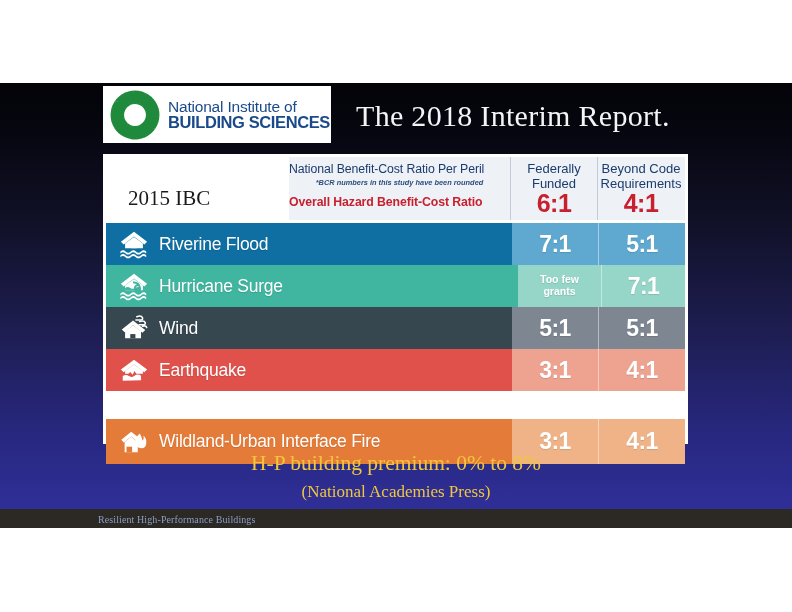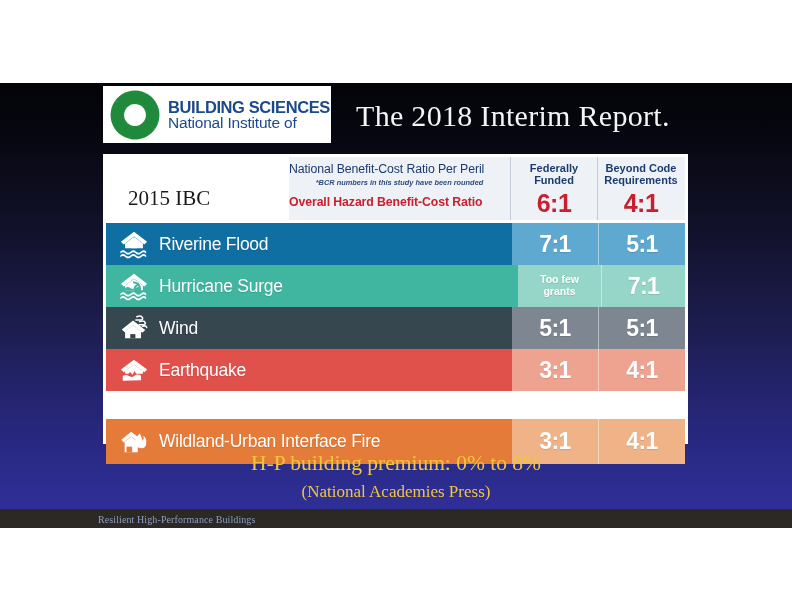--- a/index.html
+++ b/index.html
@@ -166,22 +166,22 @@
     width: 86px;
     position: relative;
     text-align: center;
     border-left: 1px solid #c3cbd8;
   }
   .thead-col-label {
     position: absolute;
     left: 0;
     top: 5px;
     width: 100%;
-    font-size: 11px;
-    font-weight: bold;
+    font-size: 13px;
+    font-weight: normal;
     color: #1b3c6e;
     line-height: 1.12;
   }
   .thead-col-value {
     position: absolute;
     left: 0;
     top: 32px;
     width: 100%;
     font-size: 25px;
     font-weight: bold;
@@ -319,22 +319,22 @@
               <path d="M43.31,3.48 A47,47 0 0 1 57.36,3.58 Q68.28,17.83 64.73,35.03 A21,21 0 0 0 59.65,31.35 Q54.34,13.26 43.31,3.48 Z"></path>
               <path d="M56.69,3.48 A47,47 0 0 1 70.14,7.53 Q76.60,24.29 68.35,39.79 A21,21 0 0 0 64.51,34.82 Q64.52,15.97 56.69,3.48 Z"></path>
               <path d="M69.52,7.25 A47,47 0 0 1 81.29,14.93 Q82.77,32.82 70.48,45.37 A21,21 0 0 0 68.20,39.52 Q73.52,21.44 69.52,7.25 Z"></path>
               <path d="M80.78,14.48 A47,47 0 0 1 89.90,25.16 Q86.28,42.75 70.96,51.33 A21,21 0 0 0 70.41,45.07 Q80.61,29.22 80.78,14.48 Z"></path>
               <path d="M89.54,24.59 A47,47 0 0 1 95.28,37.41 Q86.86,53.27 69.74,57.18 A21,21 0 0 0 70.97,51.02 Q85.23,38.68 89.54,24.59 Z"></path>
               <path d="M95.10,36.76 A47,47 0 0 1 97.00,50.68 Q84.44,63.52 66.91,62.45 A21,21 0 0 0 69.84,56.89 Q86.99,49.07 95.10,36.76 Z"></path>
             </g>
         </g>
       </svg>
       <div id="logo-words">
+        <div id="logo-line1">National Institute of</div>
         <div id="logo-line2">BUILDING SCIENCES</div>
-        <div id="logo-line1">National Institute of</div>
       </div>
     </div>
 
     <div id="slide-title">The 2018 Interim Report.</div>
 
     <div id="table-card">
 
       <div id="thead">
         <div id="ibc-label">2015 IBC</div>
 

